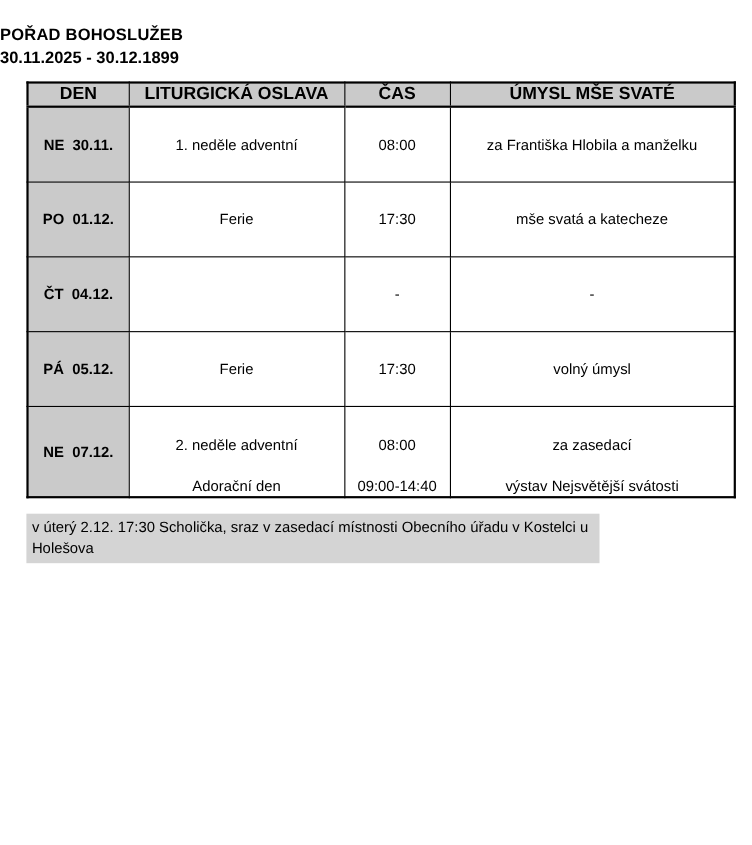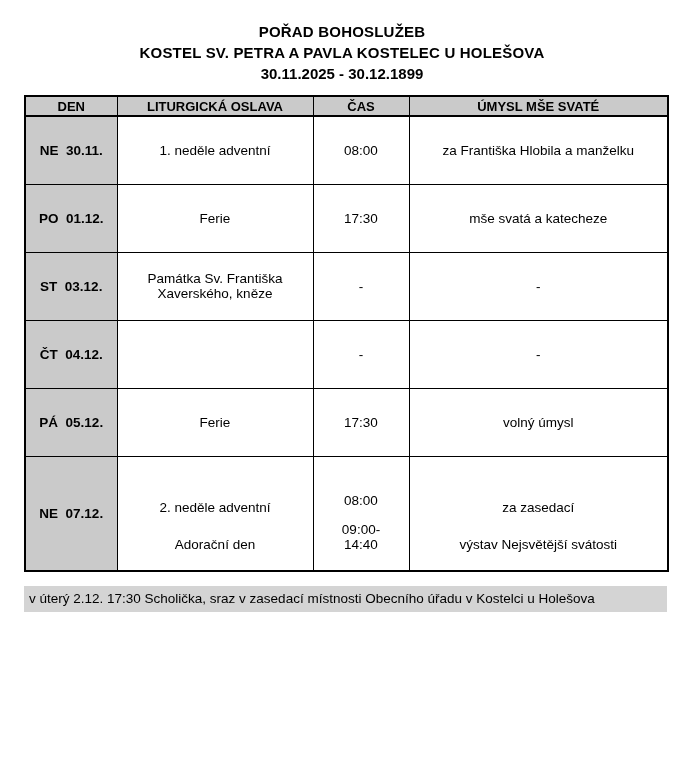--- a/index.html
+++ b/index.html
@@ -5,40 +5,40 @@
   * { box-sizing: border-box; }
   html, body { margin: 0; padding: 0; }
   body {
     width: 684px;
     height: 768px;
     background: #ffffff;
     color: #000000;
     font-family: "Liberation Sans", "DejaVu Sans", sans-serif;
     position: relative;
   }
-  .titles { text-align: center; padding-top: 21px; }
+  .titles { text-align: left; padding-top: 21px; }
   .title-main, .title-sub {
     font-size: 15px;
     font-weight: bold;
     line-height: 21px;
     letter-spacing: 0.2px;
   }
   .title-range { font-size: 15px; line-height: 21px; font-weight: bold; }
 
   table.schedule {
     border-collapse: collapse;
     table-layout: fixed;
     width: 643px;
     margin: 11px 0 0 24px;
     border: 2px solid #000;
   }
   table.schedule th, table.schedule td { border: 1px solid #000; }
   table.schedule thead th {
     background: var(--table_gray, #cacaca);
-    font-size: 13px;
+    font-size: 16px;
     font-weight: bold;
     text-align: center;
     height: 20px;
     padding: 1px 0;
     border-bottom: 2px solid #000;
   }
   table.schedule td {
     font-size: 13.5px;
     text-align: center;
     vertical-align: middle;
@@ -47,42 +47,41 @@
   }
   td.den {
     background: var(--table_gray, #cacaca);
     font-weight: bold;
     text-align: left;
     padding-left: 5px;
     white-space: pre;
   }
   tr.row { height: 68px; }
   tr.row-last { height: 63px; }
-  tr.row-last td.cell-stacked { padding: 16px; }
+  tr.row-last td.cell-stacked { padding: 0; }
   .stack { display: flex; flex-direction: column; height: 81px; }
   .stack .top { flex: 1; display: flex; align-items: center; justify-content: center; padding-top: 6px; }
   .stack .bottom { padding-bottom: 2px; }
 
   .footer-note {
-    width: 643px;
+    width: 521px;
     margin: 14px 0 0 24px;
     background: var(--note_gray, #d4d4d4);
     font-size: 13.5px;
     line-height: 19px;
     padding: 3px 5px 4px 5px;
   }
 </style>
 </head>
 <body>
 
 <div class="page">
 
   <div class="titles">
     <div class="title-main">POŘAD BOHOSLUŽEB</div>
-    <div class="title-sub">KOSTEL SV. PETRA A PAVLA KOSTELEC U HOLEŠOVA</div>
     <div class="title-range">30.11.2025 - 30.12.1899</div>
   </div>
 
   <table class="schedule">
     <colgroup>
       <col style="width:92px">
       <col style="width:196px">
       <col style="width:96px">
       <col style="width:259px">
     </colgroup>
@@ -99,26 +98,20 @@
         <td class="den">NE  30.11.</td>
         <td>1. neděle adventní</td>
         <td>08:00</td>
         <td>za Františka Hlobila a manželku</td>
       </tr>
       <tr class="row">
         <td class="den">PO  01.12.</td>
         <td>Ferie</td>
         <td>17:30</td>
         <td>mše svatá a katecheze</td>
-      </tr>
-      <tr class="row">
-        <td class="den">ST  03.12.</td>
-        <td>Památka Sv. Františka Xaverského, kněze</td>
-        <td>-</td>
-        <td>-</td>
       </tr>
       <tr class="row">
         <td class="den">ČT  04.12.</td>
         <td></td>
         <td>-</td>
         <td>-</td>
       </tr>
       <tr class="row">
         <td class="den">PÁ  05.12.</td>
         <td>Ferie</td>

